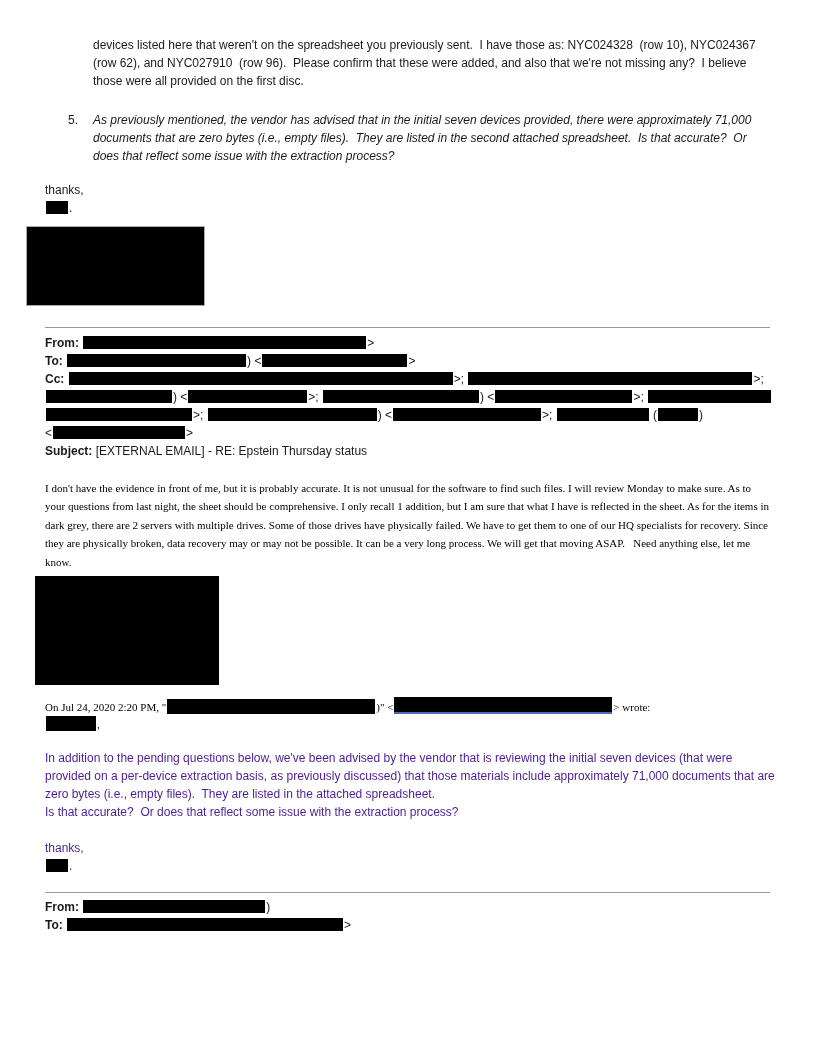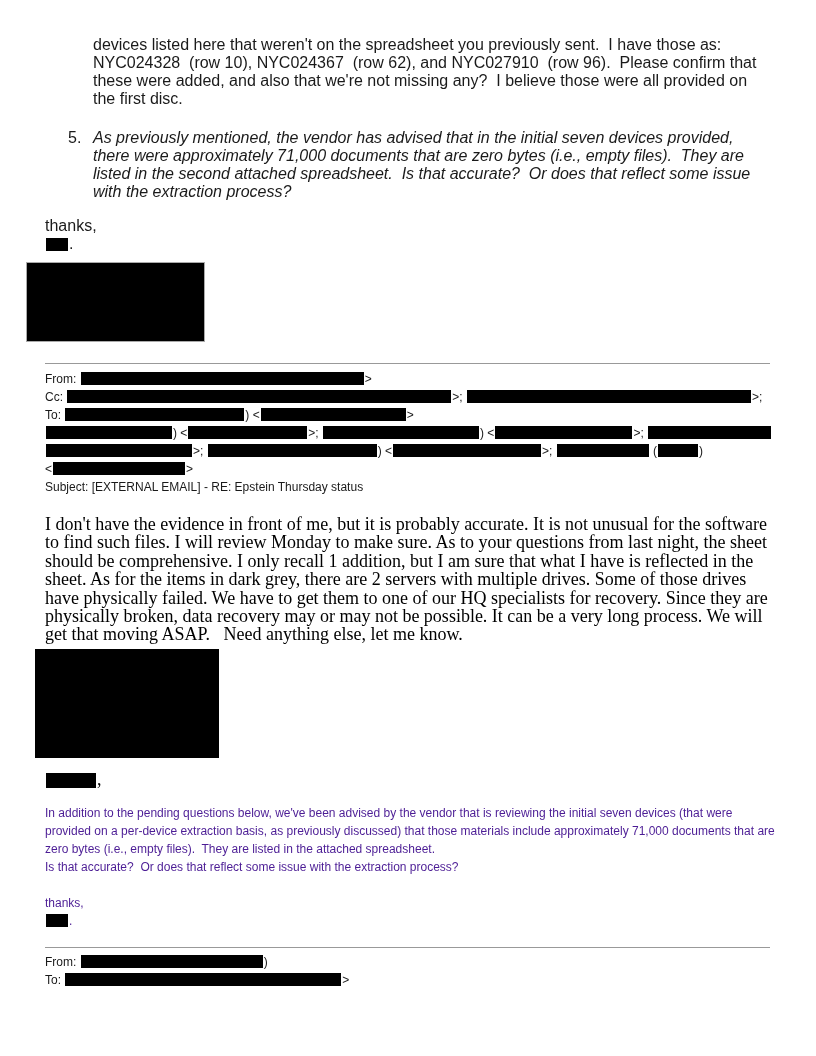--- a/index.html
+++ b/index.html
@@ -1,22 +1,22 @@
 <!DOCTYPE html>
 <html><head>
 <meta charset="utf-8">
 <style>
   html,body{margin:0;padding:0;background:#e8e8e8;}
   .page{
     width:816px;height:1056px;background:#ffffff;margin:0 auto;
     position:relative;overflow:hidden;
     font-family:"Liberation Sans",sans-serif;color:#1a1a1a;
   }
-  .sans{font-family:"Liberation Sans",sans-serif;font-size:16px;line-height:18px;}
-  .serif{font-family:"Liberation Serif",serif;font-size:18px;line-height:18.4px;color:#000;}
+  .sans{font-family:"Liberation Sans",sans-serif;font-size:12px;line-height:18px;}
+  .serif{font-family:"Liberation Serif",serif;font-size:11px;line-height:18.4px;color:#000;}
   .prewrap{white-space:pre-wrap;}
   .p-top{margin:36px 52px 0 93px;}
   .item5{display:flex;margin:21px 52px 0 68px;}
   .item5 .num{width:25px;flex:0 0 25px;}
   .item5 .itxt{flex:1;font-style:italic;}
   .thanks-block{margin:16px 0 0 45px;}
   .hline{white-space:nowrap;height:18px;}
   .redact{
     display:inline-block;background:#000;height:13px;
     vertical-align:-2px;margin:0 1px;
@@ -24,21 +24,21 @@
   .redact.link{border-bottom:2px solid #4a6db6;}
   .serifline .redact{height:15px;vertical-align:-3px;}
   .sig1{
     width:177px;height:78px;background:#000;
     margin:9px 0 0 26px;border:1px solid #aaaaaa;
   }
   .sig2{width:184px;height:109px;background:#000;margin:5px 0 0 35px;}
   .rule{border:none;border-top:1px solid #999;margin:21px 46px 0 45px;height:0;}
   .rule2{margin-top:17px;}
   .hdr{margin:6px 46px 0 45px;font-size:12px;line-height:18px;}
-  .hdr b{font-weight:400;}
+  .hdr b{font-weight:700;}
   .body1{margin:19px 43px 0 45px;}
   .onwrote{margin:12px 43px 0 45px;}
   .bluequote{margin:16px 41px 0 45px;color:#4c1d95;font-size:12px;line-height:18px;}
   .bluequote .q2{}
   .bluequote .qthanks{margin-top:18px;}
   .hdr2{margin-top:5px;}
 </style>
 </head>
 <body>
 
@@ -54,33 +54,34 @@
   <div class="sans thanks-block">
     <div class="hline">thanks,</div>
     <div class="hline"><span class="redact" style="width: 22px;"></span>.</div>
   </div>
 
   <div class="sig1"></div>
 
   <hr class="rule">
   <div class="hdr sans">
     <div class="hline"><b>From:</b><span> <span class="redact" style="width: 283px;"></span>&gt;</span></div>
+    <div class="hline"><b>To:</b><span> <span class="redact" style="width: 179px;"></span>) &lt;<span class="redact" style="width: 145px;"></span>&gt;</span></div>
     <div class="hline"><b>Cc:</b><span> <span class="redact" style="width: 384px;"></span>&gt;;  <span class="redact" style="width: 284px;"></span>&gt;;</span></div>
-    <div class="hline"><b>To:</b><span> <span class="redact" style="width: 179px;"></span>) &lt;<span class="redact" style="width: 145px;"></span>&gt;</span></div>
     <div class="hline"><span class="redact" style="width: 126px;"></span>) &lt;<span class="redact" style="width: 119px;"></span>&gt;;  <span class="redact" style="width: 156px;"></span>) &lt;<span class="redact" style="width: 137px;"></span>&gt;;  <span class="redact" style="width: 123px;"></span></div>
     <div class="hline"><span class="redact" style="width: 146px;"></span>&gt;;  <span class="redact" style="width: 169px;"></span>) &lt;<span class="redact" style="width: 148px;"></span>&gt;;  <span class="redact" style="width: 92px;"></span>  (<span class="redact" style="width: 40px;"></span>)</div>
     <div class="hline">&lt;<span class="redact" style="width: 132px;"></span>&gt;</div>
     <div class="hline"><b>Subject:</b><span> [EXTERNAL EMAIL] - RE: Epstein Thursday status</span></div>
   </div>
 
   <div class="serif prewrap body1">I don't have the evidence in front of me, but it is probably accurate. It is not unusual for the software to find such files. I will review Monday to make sure. As to your questions from last night, the sheet should be comprehensive. I only recall 1 addition, but I am sure that what I have is reflected in the sheet. As for the items in dark grey, there are 2 servers with multiple drives. Some of those drives have physically failed. We have to get them to one of our HQ specialists for recovery. Since they are physically broken, data recovery may or may not be possible. It can be a very long process. We will get that moving ASAP.   Need anything else, let me know.</div>
 
   <div class="sig2"></div>
 
   <div class="serif onwrote">
+    <div class="hline serifline">On Jul 24, 2020 2:20 PM, "<span class="redact" style="width: 208px;"></span>)" &lt;<span class="redact link" style="width: 218px;"></span>&gt; wrote:</div>
     <div class="hline serifline"><span class="redact" style="width: 50px;"></span>,</div>
   </div>
 
   <div class="bluequote sans">
     <div class="prewrap">In addition to the pending questions below, we've been advised by the vendor that is reviewing the initial seven devices (that were provided on a per-device extraction basis, as previously discussed) that those materials include approximately 71,000 documents that are zero bytes (i.e., empty files).  They are listed in the attached spreadsheet.</div>
     <div class="prewrap q2">Is that accurate?  Or does that reflect some issue with the extraction process?</div>
     <div class="qthanks">
       <div class="hline">thanks,</div>
       <div class="hline"><span class="redact" style="width: 22px;"></span>.</div>
     </div>

